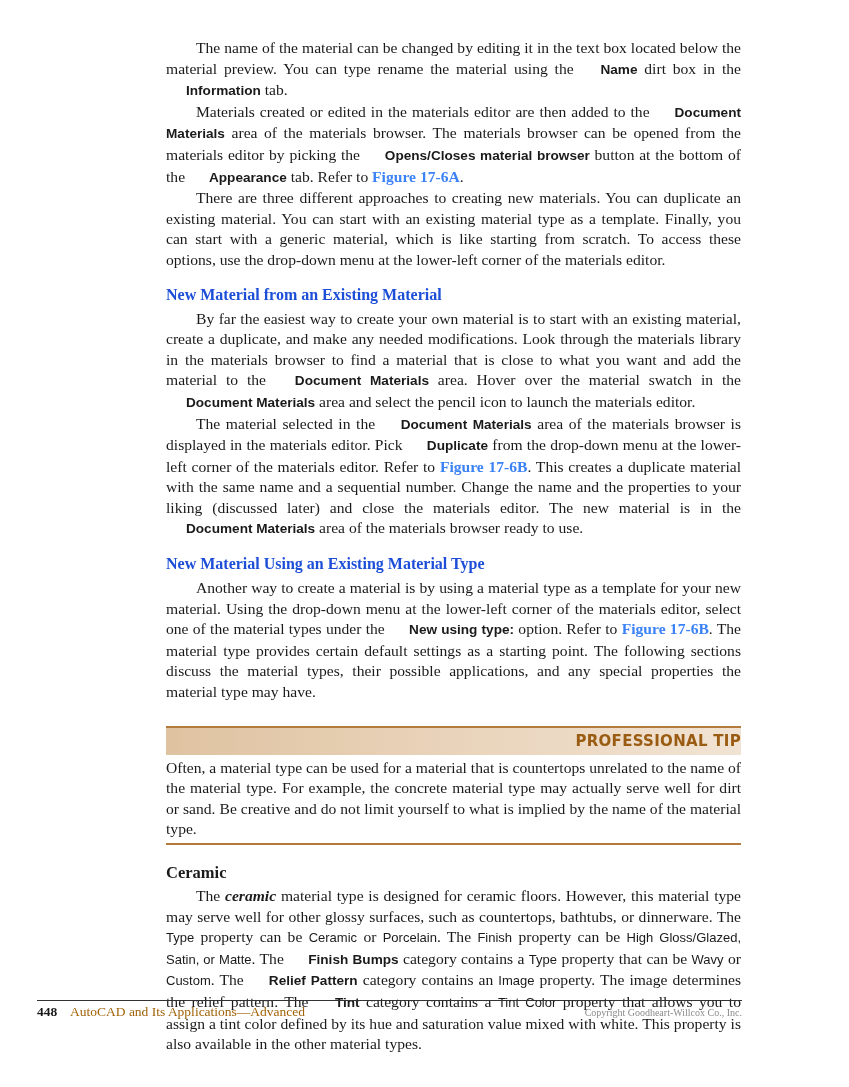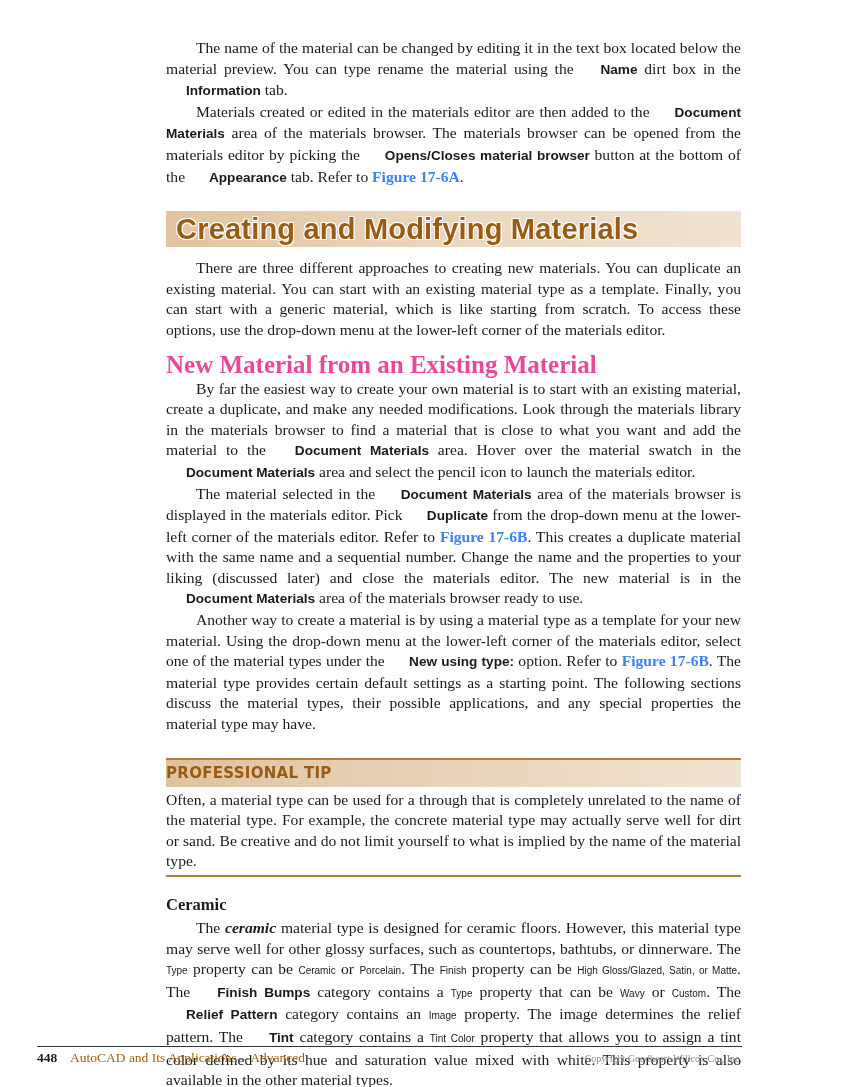--- a/index.html
+++ b/index.html
@@ -4,91 +4,89 @@
 <style>
   html, body { margin: 0; padding: 0; background: #ffffff; }
   body { width: 849px; height: 1087px; position: relative; overflow: hidden; }
   .page {
     position: absolute; left: 166px; top: 38px; width: 575px;
     font-family: "Liberation Serif", "DejaVu Serif", serif;
     font-size: 15.6px; line-height: 20.6px; color: #1a1a1a;
   }
   p { margin: 0; text-align: justify; text-indent: 30px; }
   .sans-b { font-family: "Liberation Sans", "DejaVu Sans", sans-serif; font-weight: bold; font-size: 13.6px; padding-left: 20px; }
-  .sans { font-family: "Liberation Sans", "DejaVu Sans", sans-serif; font-size: 10px; margin-top: 38px; }
+  .sans { font-family: "Liberation Sans", "DejaVu Sans", sans-serif; font-size: 13px; margin-top: 38px; }
   .figref { color: #3b82f6; font-weight: bold; }
   .major-head {
     margin: 23px 0 11px 0; height: 36px;
     background: linear-gradient(to right, #e2c4a0 0%, #ecd8c0 55%, #f1e2d1 100%);
     display: flex; align-items: center; padding-left: 10px;
   }
   .major-head span {
     font-family: "Liberation Sans", "DejaVu Sans", sans-serif; font-weight: bold;
     font-size: 29px; color: #9a5c12; letter-spacing: 0.2px;
     text-shadow: -1px -1px 0 #fff, 1px -1px 0 #fff, -1px 1px 0 #fff, 1px 1px 0 #fff, 0 1px 0 #fff, 1px 0 0 #fff;
   }
   .sub-head {
     font-family: "Liberation Serif", "DejaVu Serif", serif; font-weight: bold;
-    font-size: 25px; color: #ec4899; margin: 12px 0 2px 0; line-height: 24px;
+    font-size: 16px; color: #1d4ed8; margin: 12px 0 2px 0; line-height: 24px;
   }
   .minor-head {
     font-family: "Liberation Serif", "DejaVu Serif", serif; font-weight: bold;
     font-size: 16.5px; color: #1a1a1a; margin: 17px 0 2px 0; line-height: 22px;
   }
   .tip-box { margin-top: 23px; }
   .tip-head {
     border-top: 2px solid #b47a3c;
     background: linear-gradient(to right, #dfc3a1 0%, #ead5bd 55%, #f1e3d3 100%);
-    height: 27px; display: flex; align-items: center; justify-content: flex-start;
+    height: 27px; display: flex; align-items: center; justify-content: flex-end;
   }
   .tip-head span {
     font-family: "DejaVu Sans", "Liberation Sans", sans-serif; font-weight: bold;
     font-size: 15px; color: #9a5c12; letter-spacing: 0.3px;
   }
   .tip-body { padding-top: 3px; padding-bottom: 3px; border-bottom: 2px solid #b47a3c; }
   .tip-body p { text-indent: 0; }
   em.b { font-style: italic; font-weight: bold; }
   .footer {
-    position: absolute; left: 37px; top: 1046px; width: 705px; height: 22px;
+    position: absolute; left: 37px; top: 1000px; width: 705px; height: 22px;
     border-top: 1px solid #333; display: flex; align-items: center;
   }
   .footer .pg { font-family: "Liberation Serif", serif; font-weight: bold; font-size: 13.5px; color: #1a1a1a; width: 33px; }
   .footer .title { font-family: "Liberation Serif", serif; font-size: 13.5px; color: #a16207; flex: 1; }
   .footer .copy { font-family: Liberation Serif, serif; font-size: 10px; color: #8a8a8a; }
 </style>
 </head>
 <body>
 
 <div class="page">
 
   <p><span>The name of the material can be changed by editing it in the text box located below the material preview. You can type rename the material using the </span><span class="sans-b">Name</span><span> dirt box in the </span><span class="sans-b">Information</span><span> tab.</span></p>
 
   <p><span>Materials created or edited in the materials editor are then added to the </span><span class="sans-b">Document Materials</span><span> area of the materials browser. The materials browser can be opened from the materials editor by picking the </span><span class="sans-b">Opens/Closes material browser</span><span> button at the bottom of the </span><span class="sans-b">Appearance</span><span> tab. Refer to </span><span class="figref">Figure 17-6A</span><span>.</span></p>
 
-  <div class="major-head">
-    <span>Creating and Modifying Materials</span>
-  </div>
 
   <p>There are three different approaches to creating new materials. You can duplicate an existing material. You can start with an existing material type as a template. Finally, you can start with a generic material, which is like starting from scratch. To access these options, use the drop-down menu at the lower-left corner of the materials editor.</p>
 
   <div class="sub-head">New Material from an Existing Material</div>
 
   <p><span>By far the easiest way to create your own material is to start with an existing material, create a duplicate, and make any needed modifications. Look through the materials library in the materials browser to find a material that is close to what you want and add the material to the </span><span class="sans-b">Document Materials</span><span> area. Hover over the material swatch in the </span><span class="sans-b">Document Materials</span><span> area and select the pencil icon to launch the materials editor.</span></p>
 
   <p><span>The material selected in the </span><span class="sans-b">Document Materials</span><span> area of the materials browser is displayed in the materials editor. Pick </span><span class="sans-b">Duplicate</span><span> from the drop-down menu at the lower-left corner of the materials editor. Refer to </span><span class="figref">Figure 17-6B</span><span>. This creates a duplicate material with the same name and a sequential number. Change the name and the properties to your liking (discussed later) and close the materials editor. The new material is in the </span><span class="sans-b">Document Materials</span><span> area of the materials browser ready to use.</span></p>
 
+  <div class="sub-head">New Material Using an Existing Material Type</div>
 
   <p><span>Another way to create a material is by using a material type as a template for your new material. Using the drop-down menu at the lower-left corner of the materials editor, select one of the material types under the </span><span class="sans-b">New using type:</span><span> option. Refer to </span><span class="figref">Figure 17-6B</span><span>. The material type provides certain default settings as a starting point. The following sections discuss the material types, their possible applications, and any special properties the material type may have.</span></p>
 
   <div class="tip-box">
     <div class="tip-head">
       <span>PROFESSIONAL TIP</span>
     </div>
     <div class="tip-body">
-      <p>Often, a material type can be used for a through that is completely unrelated to the name of the material type. For example, the concrete material type may actually serve well for dirt or sand. Be creative and do not limit yourself to what is implied by the name of the material type.</p>
+      <p>Often, a material type can be used for a material that is countertops unrelated to the name of the material type. For example, the concrete material type may actually serve well for dirt or sand. Be creative and do not limit yourself to what is implied by the name of the material type.</p>
     </div>
   </div>
 
   <div class="minor-head">Ceramic</div>
 
   <p><span>The </span><em class="b">ceramic</em><span> material type is designed for ceramic floors. However, this material type may serve well for other glossy surfaces, such as countertops, bathtubs, or dinnerware. The </span><span class="sans">Type</span><span> property can be </span><span class="sans">Ceramic</span><span> or </span><span class="sans">Porcelain</span><span>. The </span><span class="sans">Finish</span><span> property can be </span><span class="sans">High Gloss/Glazed</span><span class="sans">, </span><span class="sans">Satin</span><span class="sans">, or </span><span class="sans">Matte</span><span>. The </span><span class="sans-b">Finish Bumps</span><span> category contains a </span><span class="sans">Type</span><span> property that can be </span><span class="sans">Wavy</span><span> or </span><span class="sans">Custom</span><span>. The </span><span class="sans-b">Relief Pattern</span><span> category contains an </span><span class="sans">Image</span><span> property. The image determines the relief pattern. The </span><span class="sans-b">Tint</span><span> category contains a </span><span class="sans">Tint Color</span><span> property that allows you to assign a tint color defined by its hue and saturation value mixed with white. This property is also available in the other material types.</span></p>
 
 </div>
 
 <div class="footer">

